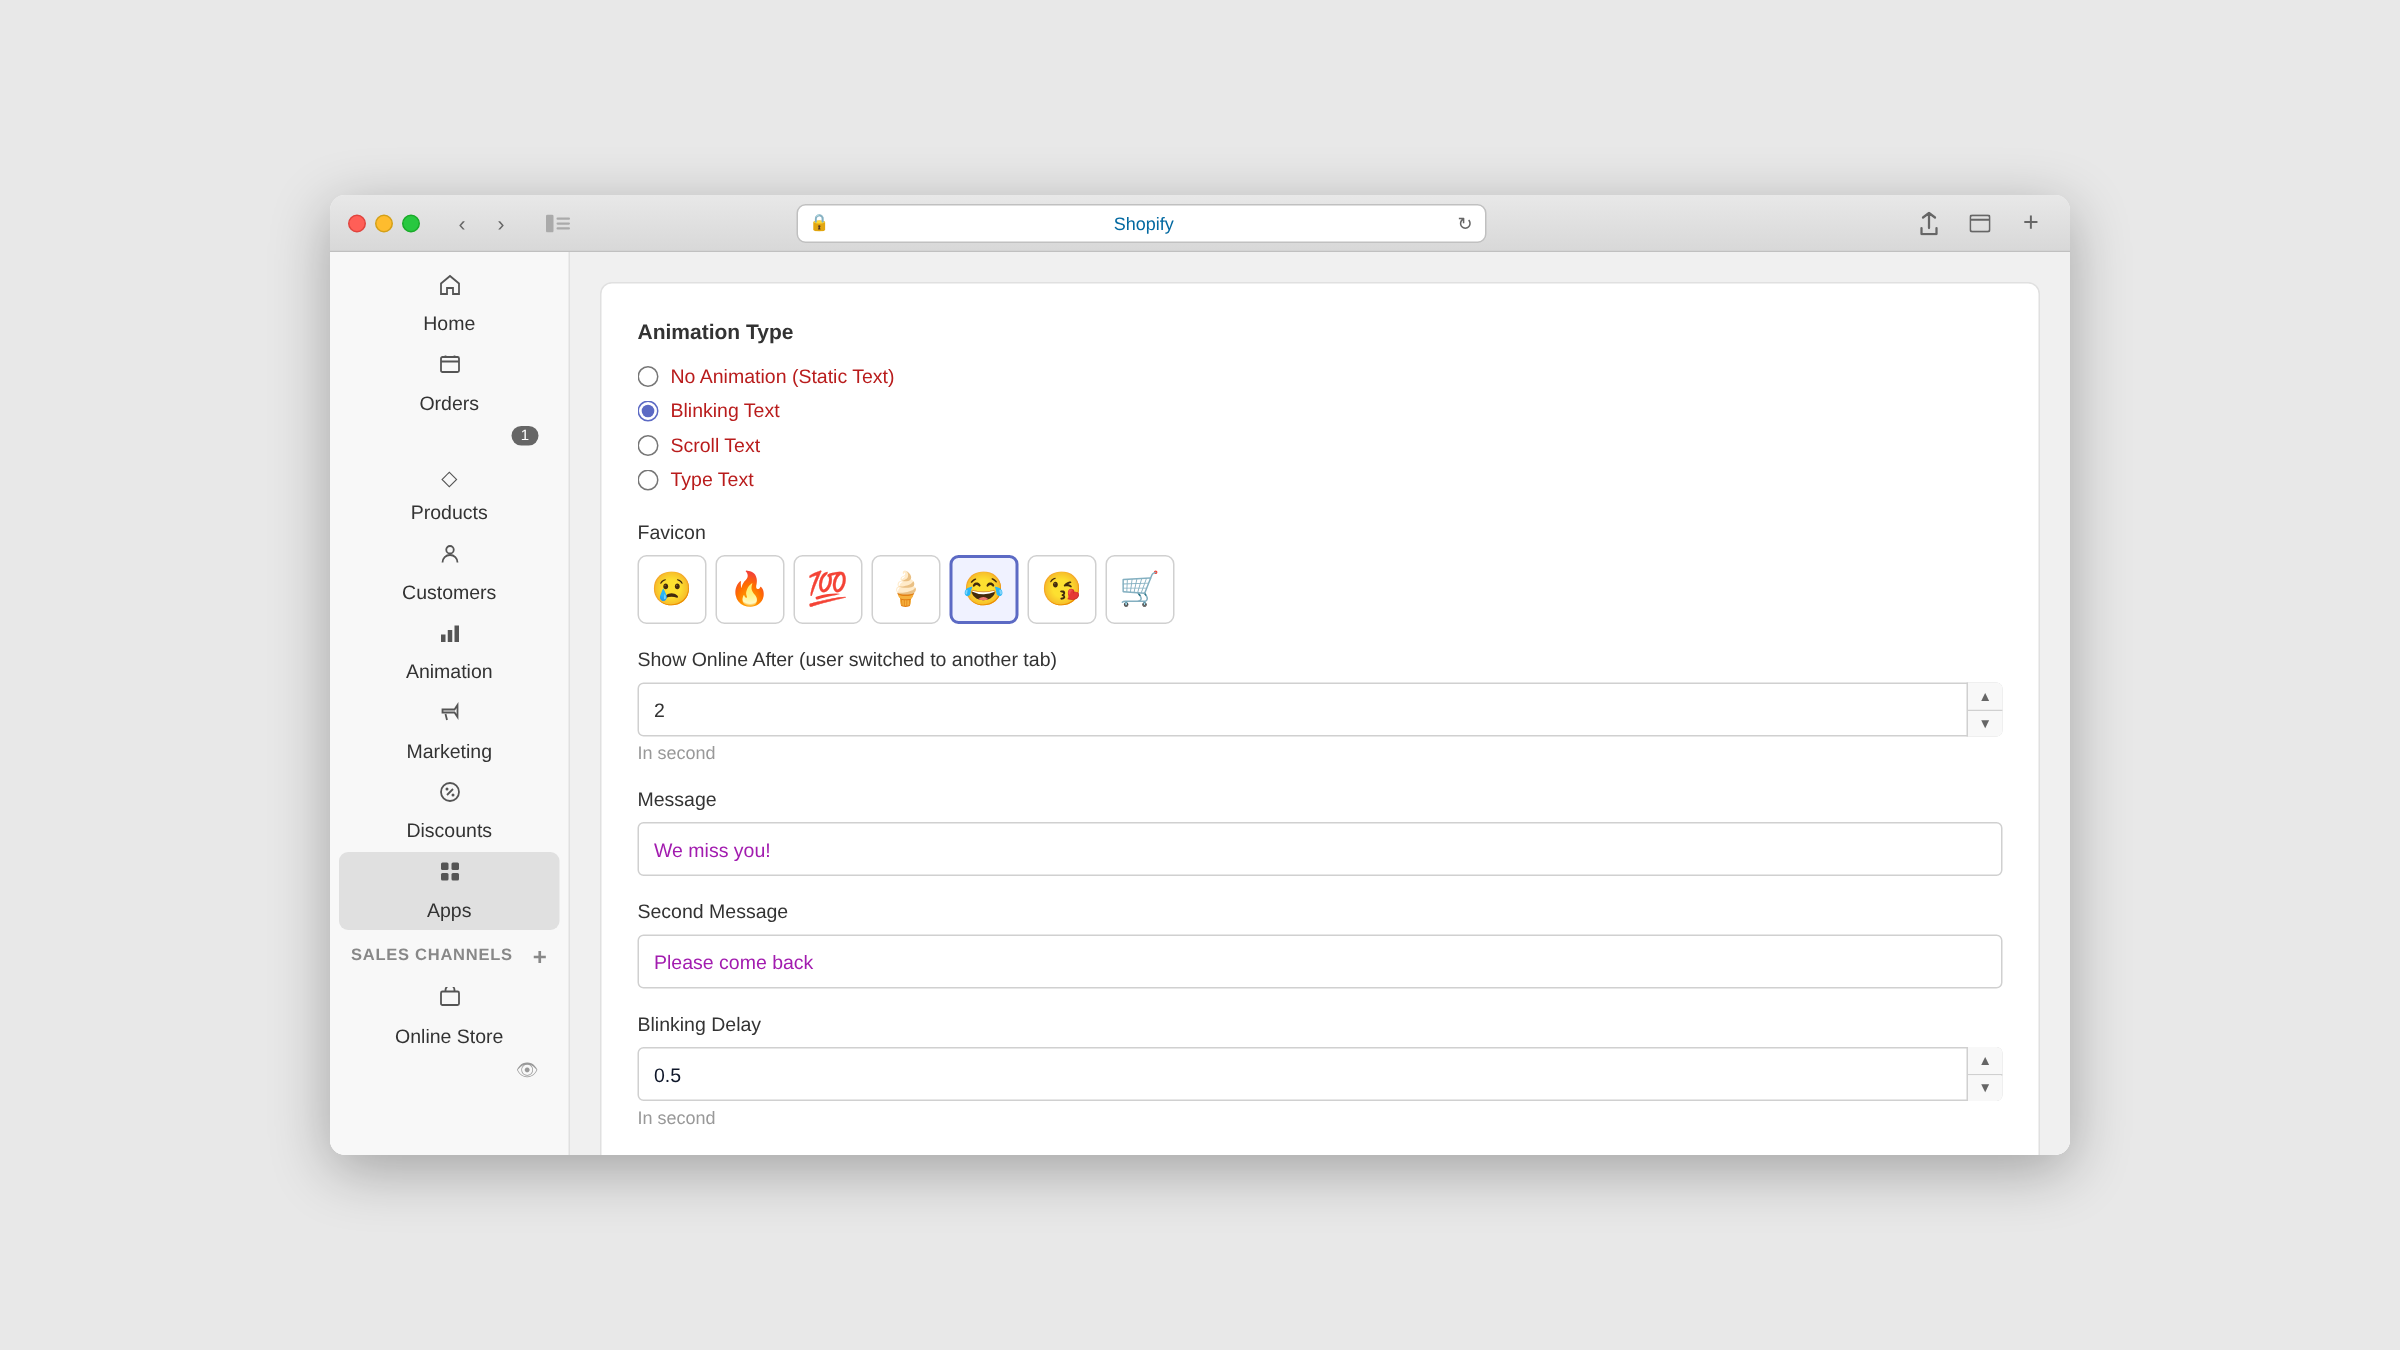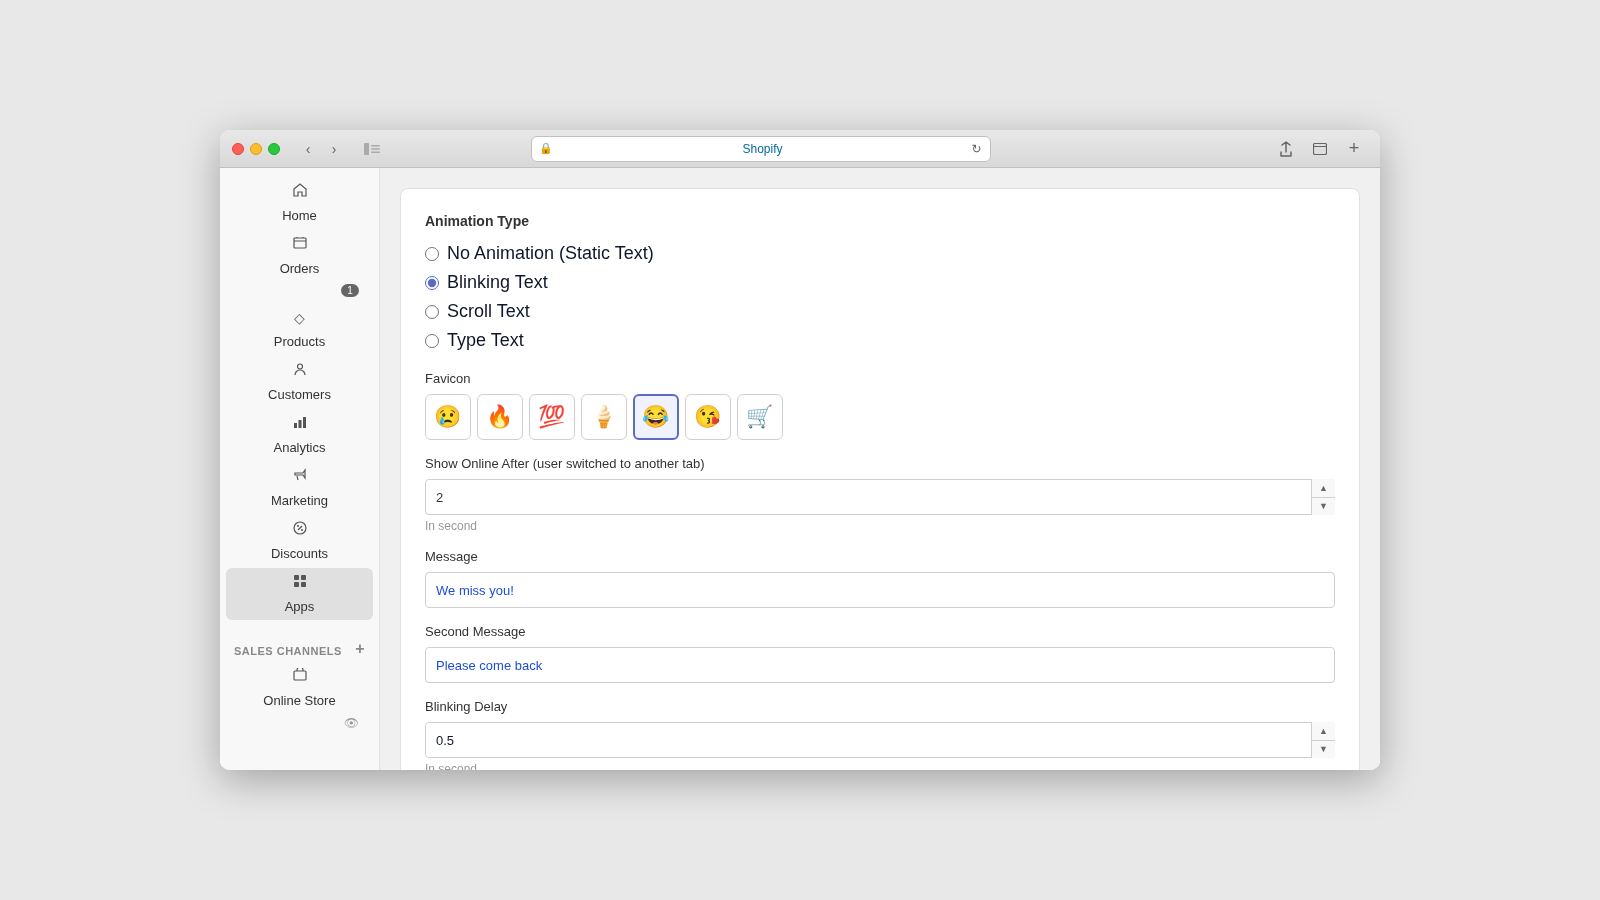--- a/index.html
+++ b/index.html
@@ -180,22 +180,22 @@
       color: white;
       border-radius: 10px;
       font-size: 10px;
       padding: 1px 6px;
       min-width: 18px;
       text-align: center;
     }
 
     .sidebar-section-header {
       display: flex;
-      align-items: flex-end;
-      padding: 20px 14px 4px;
+      align-items: flex-start;
+      padding: 10px 14px 4px;
       font-size: 11px;
       font-weight: 600;
       color: #888;
       letter-spacing: 0.5px;
       justify-content: space-between;
     }
     .sidebar-section-header .add-btn {
       cursor: pointer;
       color: #888;
       font-size: 16px;
@@ -237,22 +237,22 @@
       align-items: center;
       gap: 8px;
       cursor: pointer;
     }
     .radio-item input[type="radio"] {
       accent-color: #5c6ac4;
       width: 14px;
       height: 14px;
     }
     .radio-label {
-      font-size: 18px;
-      color: #0f172a;
+      font-size: 13px;
+      color: #b91c1c;
     }
 
     
     .favicon-section {
       margin-bottom: 20px;
     }
     .field-label {
       font-size: 13px;
       font-weight: 500;
       color: #333;
@@ -328,21 +328,21 @@
       margin-top: 4px;
     }
 
     .text-input {
       width: 100%;
       height: 36px;
       border: 1px solid #d0d0d0;
       border-radius: 4px;
       padding: 0 10px;
       font-size: 13px;
-      color: #1d4ed8;
+      color: #a21caf;
       outline: none;
     }
   </style>
 </head>
 <body>
 
 <div class="browser-window">
 
   <div class="titlebar">
     <div class="traffic-lights">
@@ -425,21 +425,21 @@
       </div>
 
       <div class="sidebar-item">
         <span class="icon">
           <svg width="14" height="14" viewBox="0 0 14 14" fill="none">
               <rect x="1" y="8" width="3" height="5" fill="#555"></rect>
               <rect x="5.5" y="5" width="3" height="8" fill="#555"></rect>
               <rect x="10" y="2" width="3" height="11" fill="#555"></rect>
             </svg>
         </span>
-        <span>Analytics</span>
+        <span>Animation</span>
       </div>
 
       <div class="sidebar-item">
         <span class="icon">
           <svg width="14" height="14" viewBox="0 0 14 14" fill="none">
               <path d="M2 5h8l2-3v8l-2-3H2z" stroke="#555" stroke-width="1.2"></path>
               <path d="M4 8l1 4" stroke="#555" stroke-width="1.2"></path>
             </svg>
         </span>
         <span>Marketing</span>

